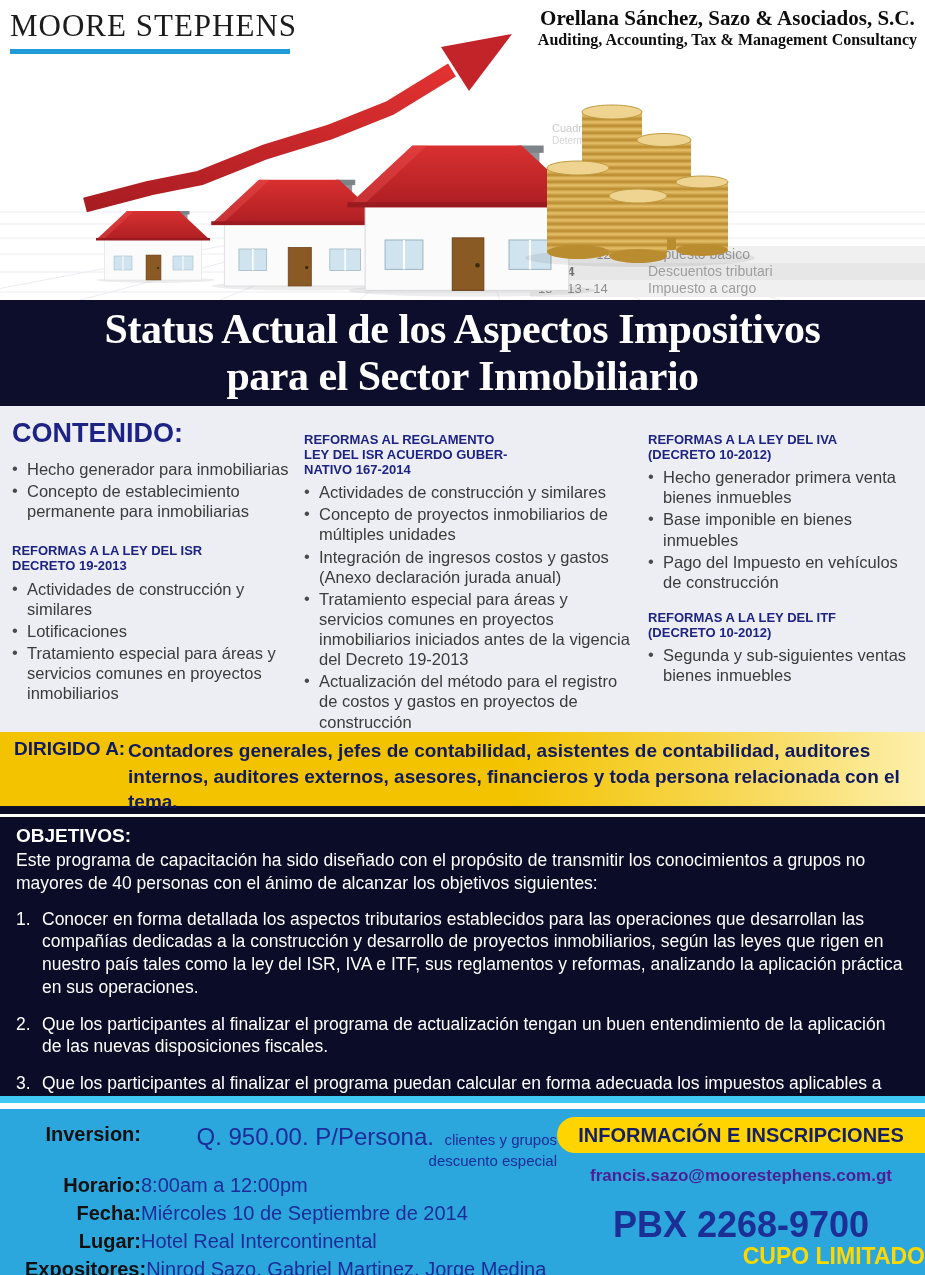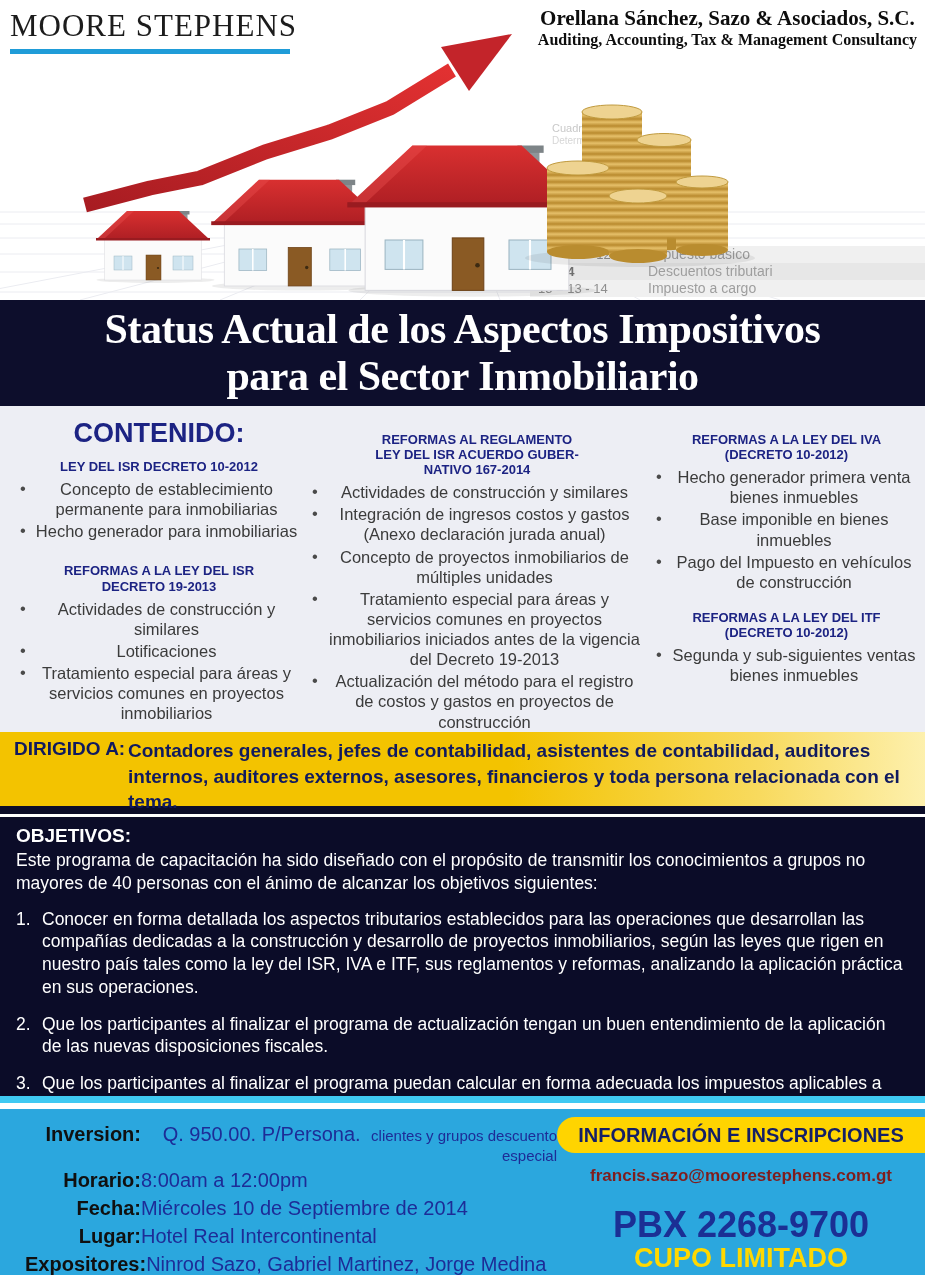--- a/index.html
+++ b/index.html
@@ -18,21 +18,21 @@
   .firm-name{font-family:"Liberation Serif","DejaVu Serif",serif;font-weight:bold;font-size:21px;color:#0d0d0d;}
   .firm-tagline{font-family:"Liberation Serif","DejaVu Serif",serif;font-weight:bold;font-size:16px;color:#0d0d0d;}
 
   
   .banner{width:925px;height:106px;background:#0d0e2c;text-align:center;padding-top:6px;box-sizing:border-box;}
   .banner div{font-family:"Liberation Serif","DejaVu Serif",serif;font-weight:bold;color:#ffffff;
               font-size:42px;line-height:47px;letter-spacing:-0.5px;}
 
   
   .content{width:925px;height:326px;background:#edeef4;box-sizing:border-box;
-           padding:12px 8px 0 20px;display:grid;grid-template-columns:278px 330px 1fr;column-gap:14px;overflow:hidden;text-align:center;}
+           padding:12px 8px 0 12px;display:grid;grid-template-columns:278px 330px 1fr;column-gap:14px;overflow:hidden;}
   .contenido-heading{font-size:27px;font-weight:bold;color:#1c2383;margin-bottom:10px;}
   .colpad{padding-top:14px;}
   .sec{margin-bottom:16px;}
   .sec-title{font-size:13px;font-weight:bold;color:#1c2383;line-height:1.16;white-space:pre-line;margin-bottom:5px;}
   .content ul{list-style:none;margin:0;padding:0;}
   .content li{position:relative;font-size:16.5px;color:#3b3b3b;line-height:1.22;padding-left:15px;margin-bottom:2px;}
   .content li::before{content:"\2022";position:absolute;left:0;top:-1px;color:#4a4a4a;}
 
   
   .dirigido{width:925px;height:74px;box-sizing:border-box;padding:6px 10px 0 14px;display:flex;
@@ -54,28 +54,28 @@
 
   .stripe-cyan{width:925px;height:7px;background:#3fc9f2;}
   .stripe-white{width:925px;height:6px;background:#ffffff;}
 
   
   .footer{width:925px;height:182px;background:#2ba7de;display:flex;box-sizing:border-box;}
   .f-left{flex:1;padding:13px 0 0 25px;text-align:right;}
   .f-row{display:flex;margin-bottom:3px;}
   .f-label{flex:0 0 116px;font-size:20px;font-weight:bold;color:#101010;line-height:1.25;}
   .f-value{font-size:20px;color:#1d2c97;line-height:1.25;}
-  .f-value.big{font-size:20px;}
+  .f-value.big{font-size:24px;}
   .f-note{font-size:15px;color:#1d2c97;margin-left:6px;}
   .f-right{flex:0 0 368px;display:flex;flex-direction:column;}
   .info-pill{margin-top:8px;height:36px;line-height:36px;background:#ffd400;border-radius:20px 0 0 20px;
              text-align:center;font-size:20px;font-weight:bold;color:#141f66;}
-  .email{margin-top:13px;text-align:center;font-size:17px;font-weight:bold;color:#7f1d1d;cursor:pointer;}
+  .email{margin-top:13px;text-align:center;font-size:17px;font-weight:bold;color:#4c1d95;cursor:pointer;}
   .phone{margin-top:21px;text-align:center;font-size:36px;font-weight:bold;color:#1b2f94;line-height:1.0;}
-  .cupo{margin-top:1px;text-align:center;font-size:27px;font-weight:bold;color:#ffd800;line-height:1.05;}
+  .cupo{margin-top:1px;text-align:right;font-size:23px;font-weight:bold;color:#ffd800;line-height:1.05;}
   .social-pill{margin-top:8px;height:44px;background:#ffffff;border-radius:24px 0 0 24px;
                display:flex;align-items:center;justify-content:center;gap:7px;}
   .follow-label{font-size:15px;font-weight:bold;color:#ef4444;}
   .icon-fb{width:30px;height:30px;border-radius:6px;background:linear-gradient(#5472b5,#3b5998);
            color:#fff;font-family:"Liberation Serif","DejaVu Serif",serif;font-weight:bold;font-size:24px;
            display:flex;align-items:flex-end;justify-content:center;line-height:26px;cursor:pointer;}
   .icon-tw{width:30px;height:30px;border-radius:6px;background:linear-gradient(#8ed9f8,#35a9e0);
            display:flex;align-items:center;justify-content:center;cursor:pointer;}
   .social-handle{font-size:15px;font-weight:bold;color:#1b2566;}
 </style>
@@ -198,46 +198,45 @@
 
   <div class="banner">
     <div>Status Actual de los Aspectos Impositivos</div>
     <div>para el Sector Inmobiliario</div>
   </div>
 
   <div class="content">
     <div class="col">
       <div class="contenido-heading">CONTENIDO:</div>
       <div class="sec">
-        <div class="sec-title">LEY DEL ISR DECRETO 10-2012</div>
-        <ul>
+        <ul>
+          <li>Hecho generador para inmobiliarias</li>
           <li>Concepto de establecimiento permanente para inmobiliarias</li>
-          <li>Hecho generador para inmobiliarias</li>
         </ul>
       </div>
       <div class="sec" style="margin-top:22px;">
         <div class="sec-title">REFORMAS A LA LEY DEL ISR
 DECRETO 19-2013</div>
         <ul>
           <li>Actividades de construcción y similares</li>
           <li>Lotificaciones</li>
           <li>Tratamiento especial para áreas y servicios comunes en proyectos inmobiliarios</li>
         </ul>
       </div>
     </div>
 
     <div class="col colpad">
       <div class="sec">
         <div class="sec-title">REFORMAS AL REGLAMENTO
 LEY DEL ISR ACUERDO GUBER-
 NATIVO 167-2014</div>
         <ul>
           <li>Actividades de construcción y similares</li>
+          <li>Concepto de proyectos inmobiliarios de múltiples unidades</li>
           <li>Integración de ingresos costos y gastos (Anexo declaración jurada anual)</li>
-          <li>Concepto de proyectos inmobiliarios de múltiples unidades</li>
           <li>Tratamiento especial para áreas y servicios comunes en proyectos inmobiliarios iniciados antes de la vigencia del Decreto 19-2013</li>
           <li>Actualización del método para el registro de costos y gastos en proyectos de construcción</li>
         </ul>
       </div>
     </div>
 
     <div class="col colpad">
       <div class="sec">
         <div class="sec-title">REFORMAS A LA LEY DEL IVA
 (DECRETO 10-2012)</div>

